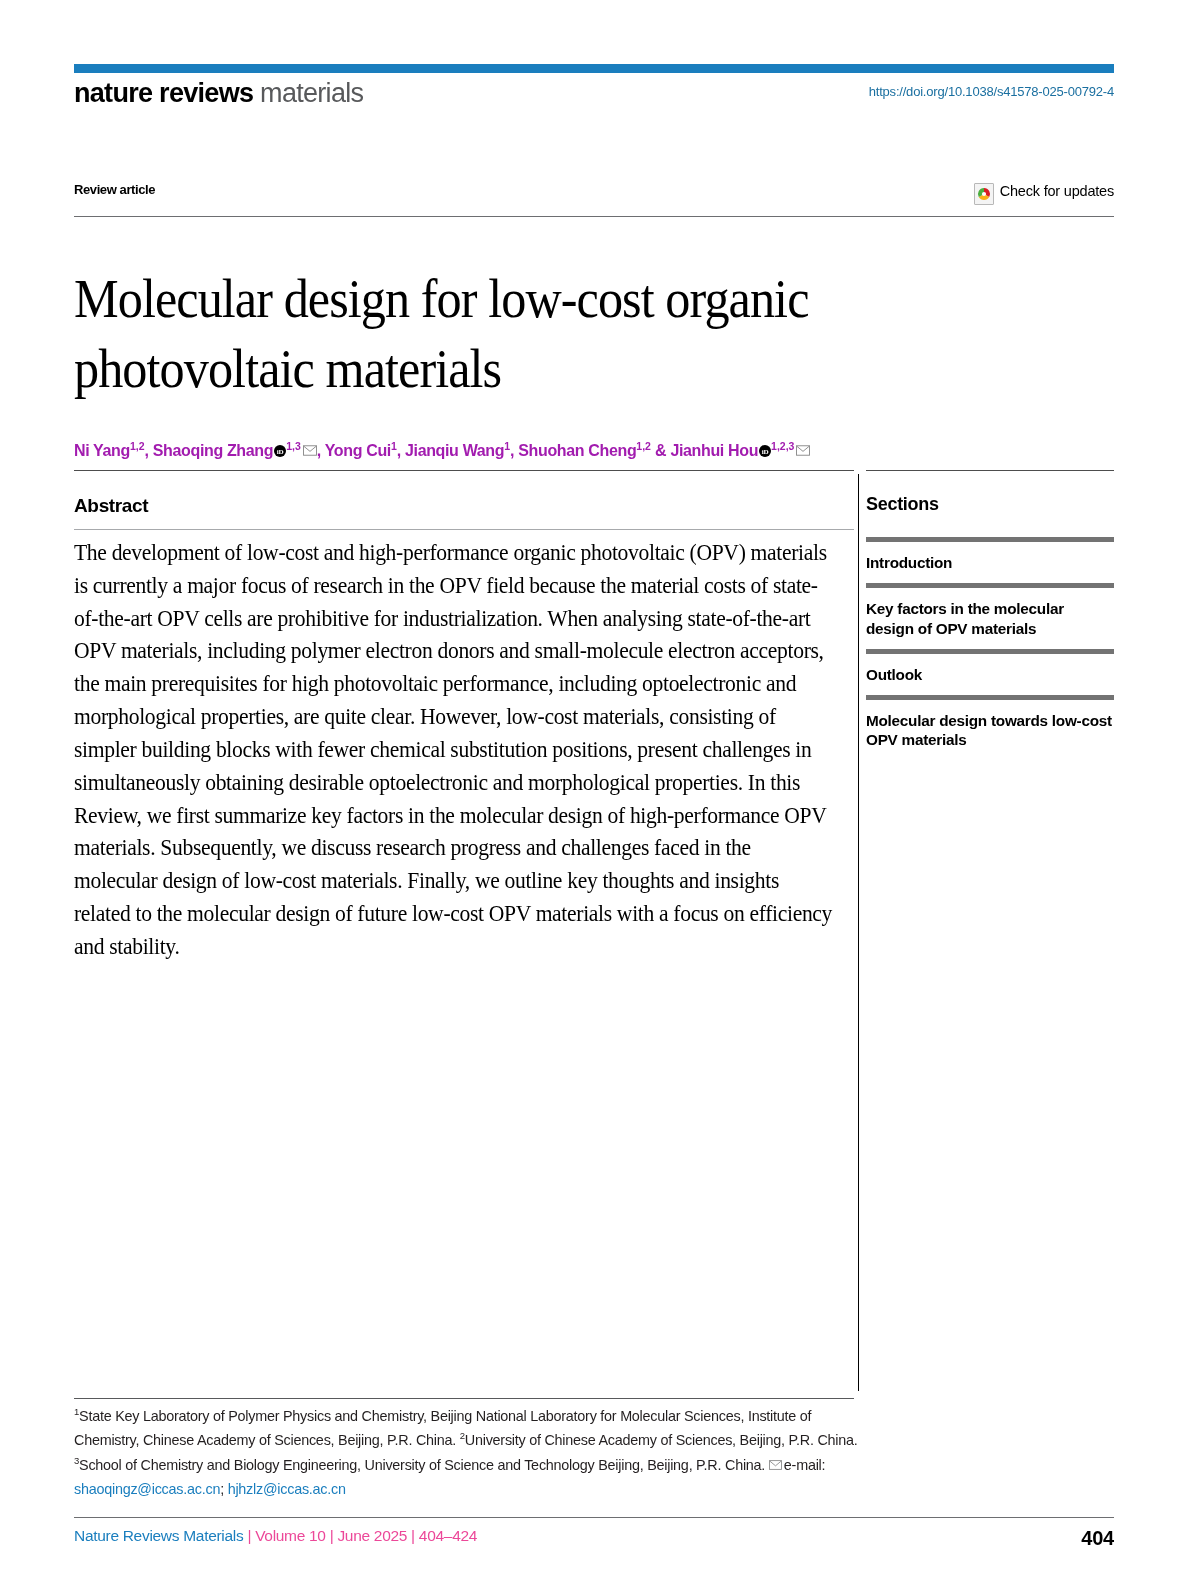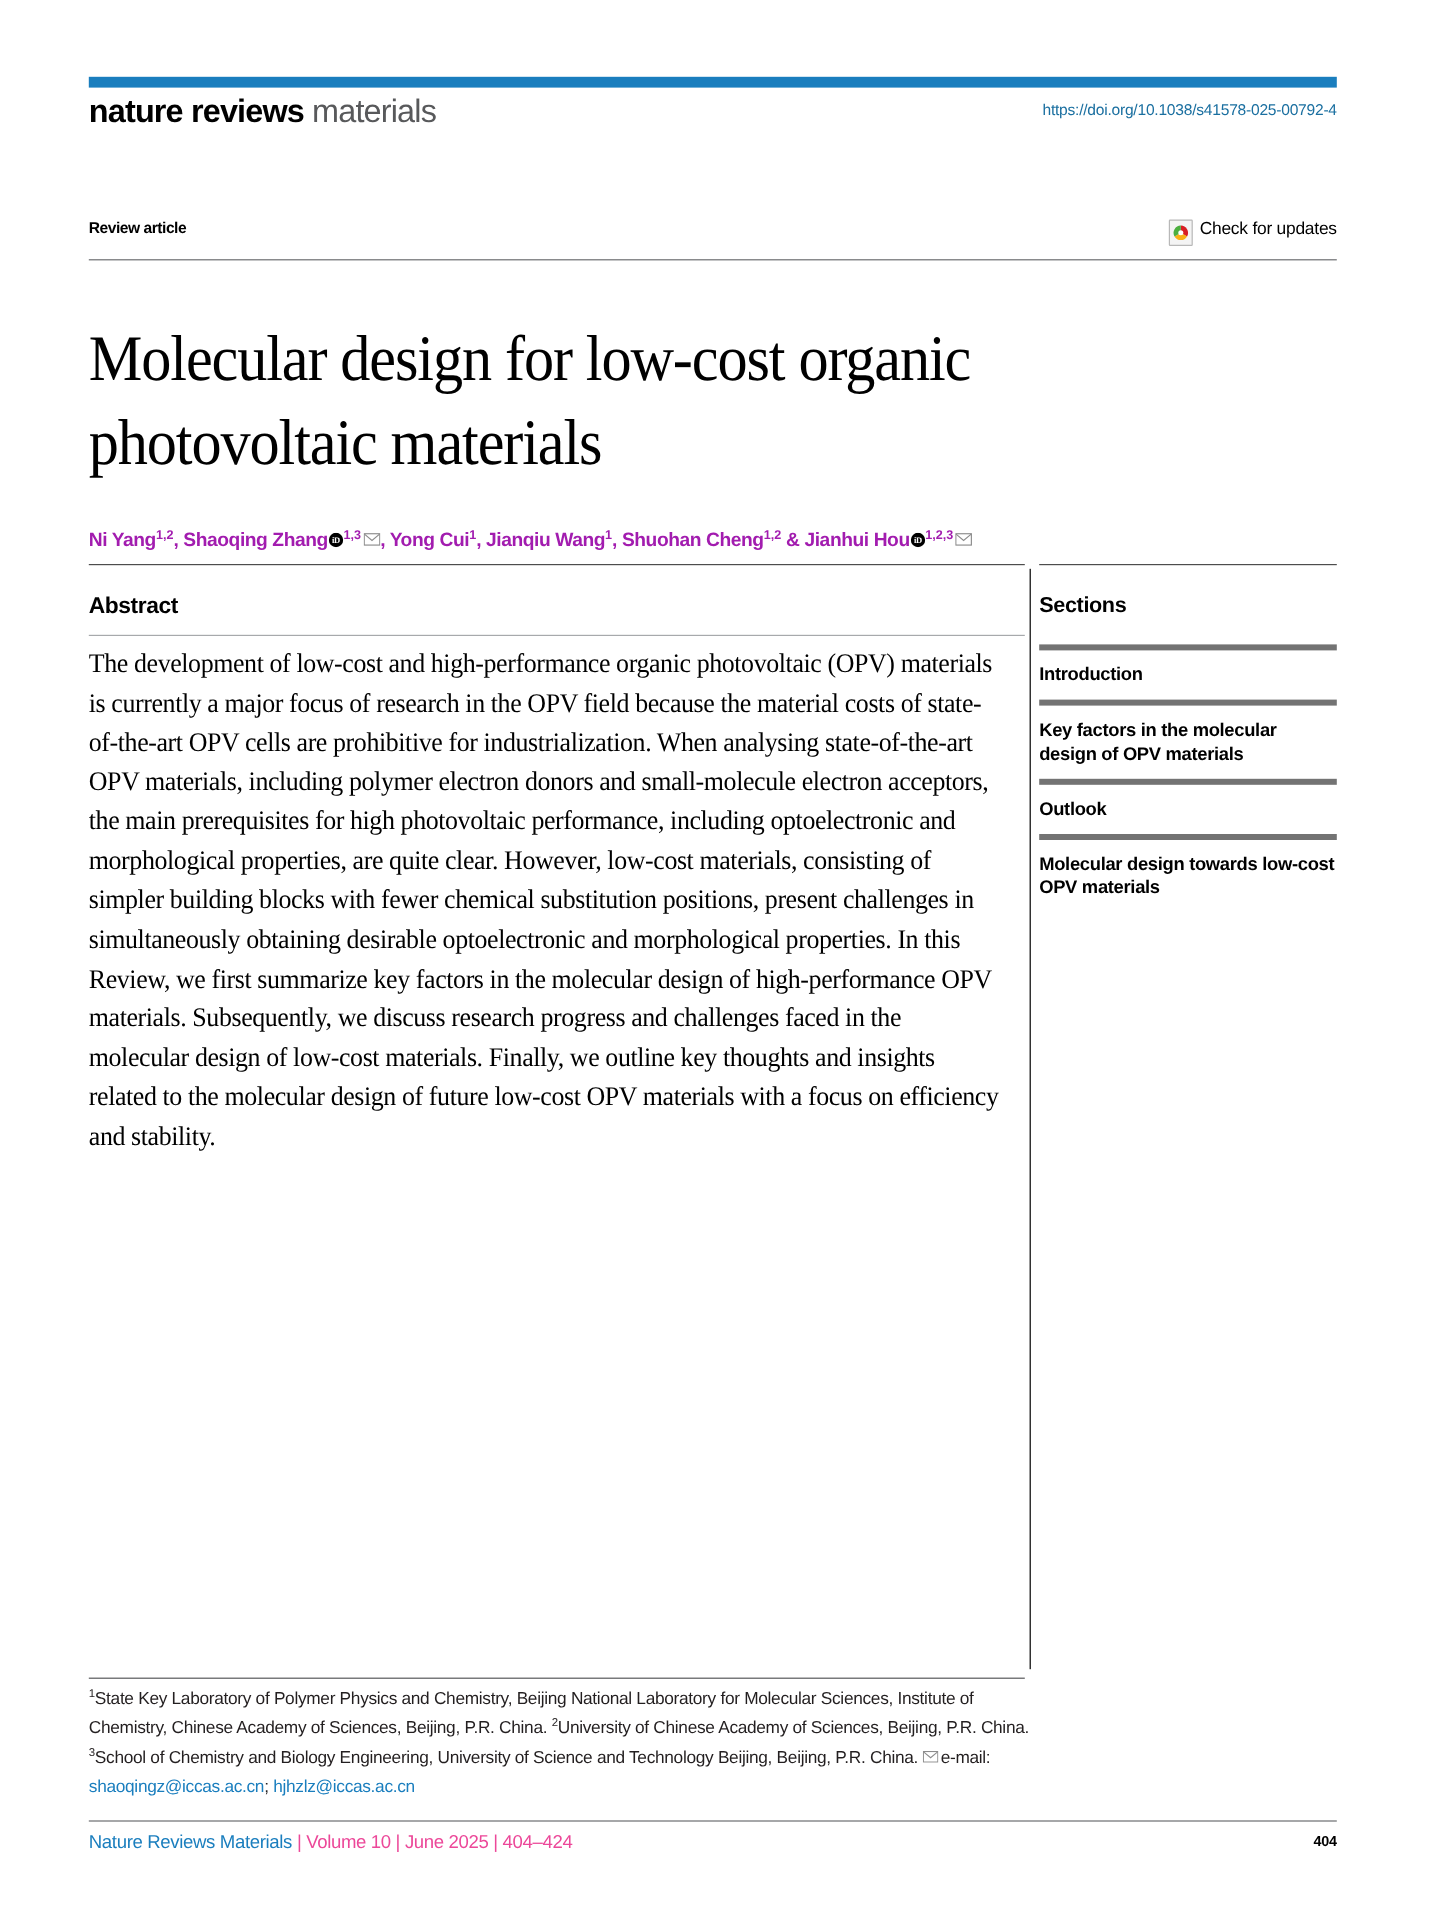--- a/index.html
+++ b/index.html
@@ -316,21 +316,21 @@
   .footer-journal {
     color: #1a7ebe;
   }
   .footer-meta {
     color: #ec4899;
   }
   .footer-page {
     position: absolute;
     right: 0;
     top: 0;
-    font-size: 12px;
+    font-size: 20px;
     font-weight: 700;
     letter-spacing: -0.2px;
   }
 </style>
 </head>
 <body>
 
 <div class="page">
 
   <div class="topbar"></div>

